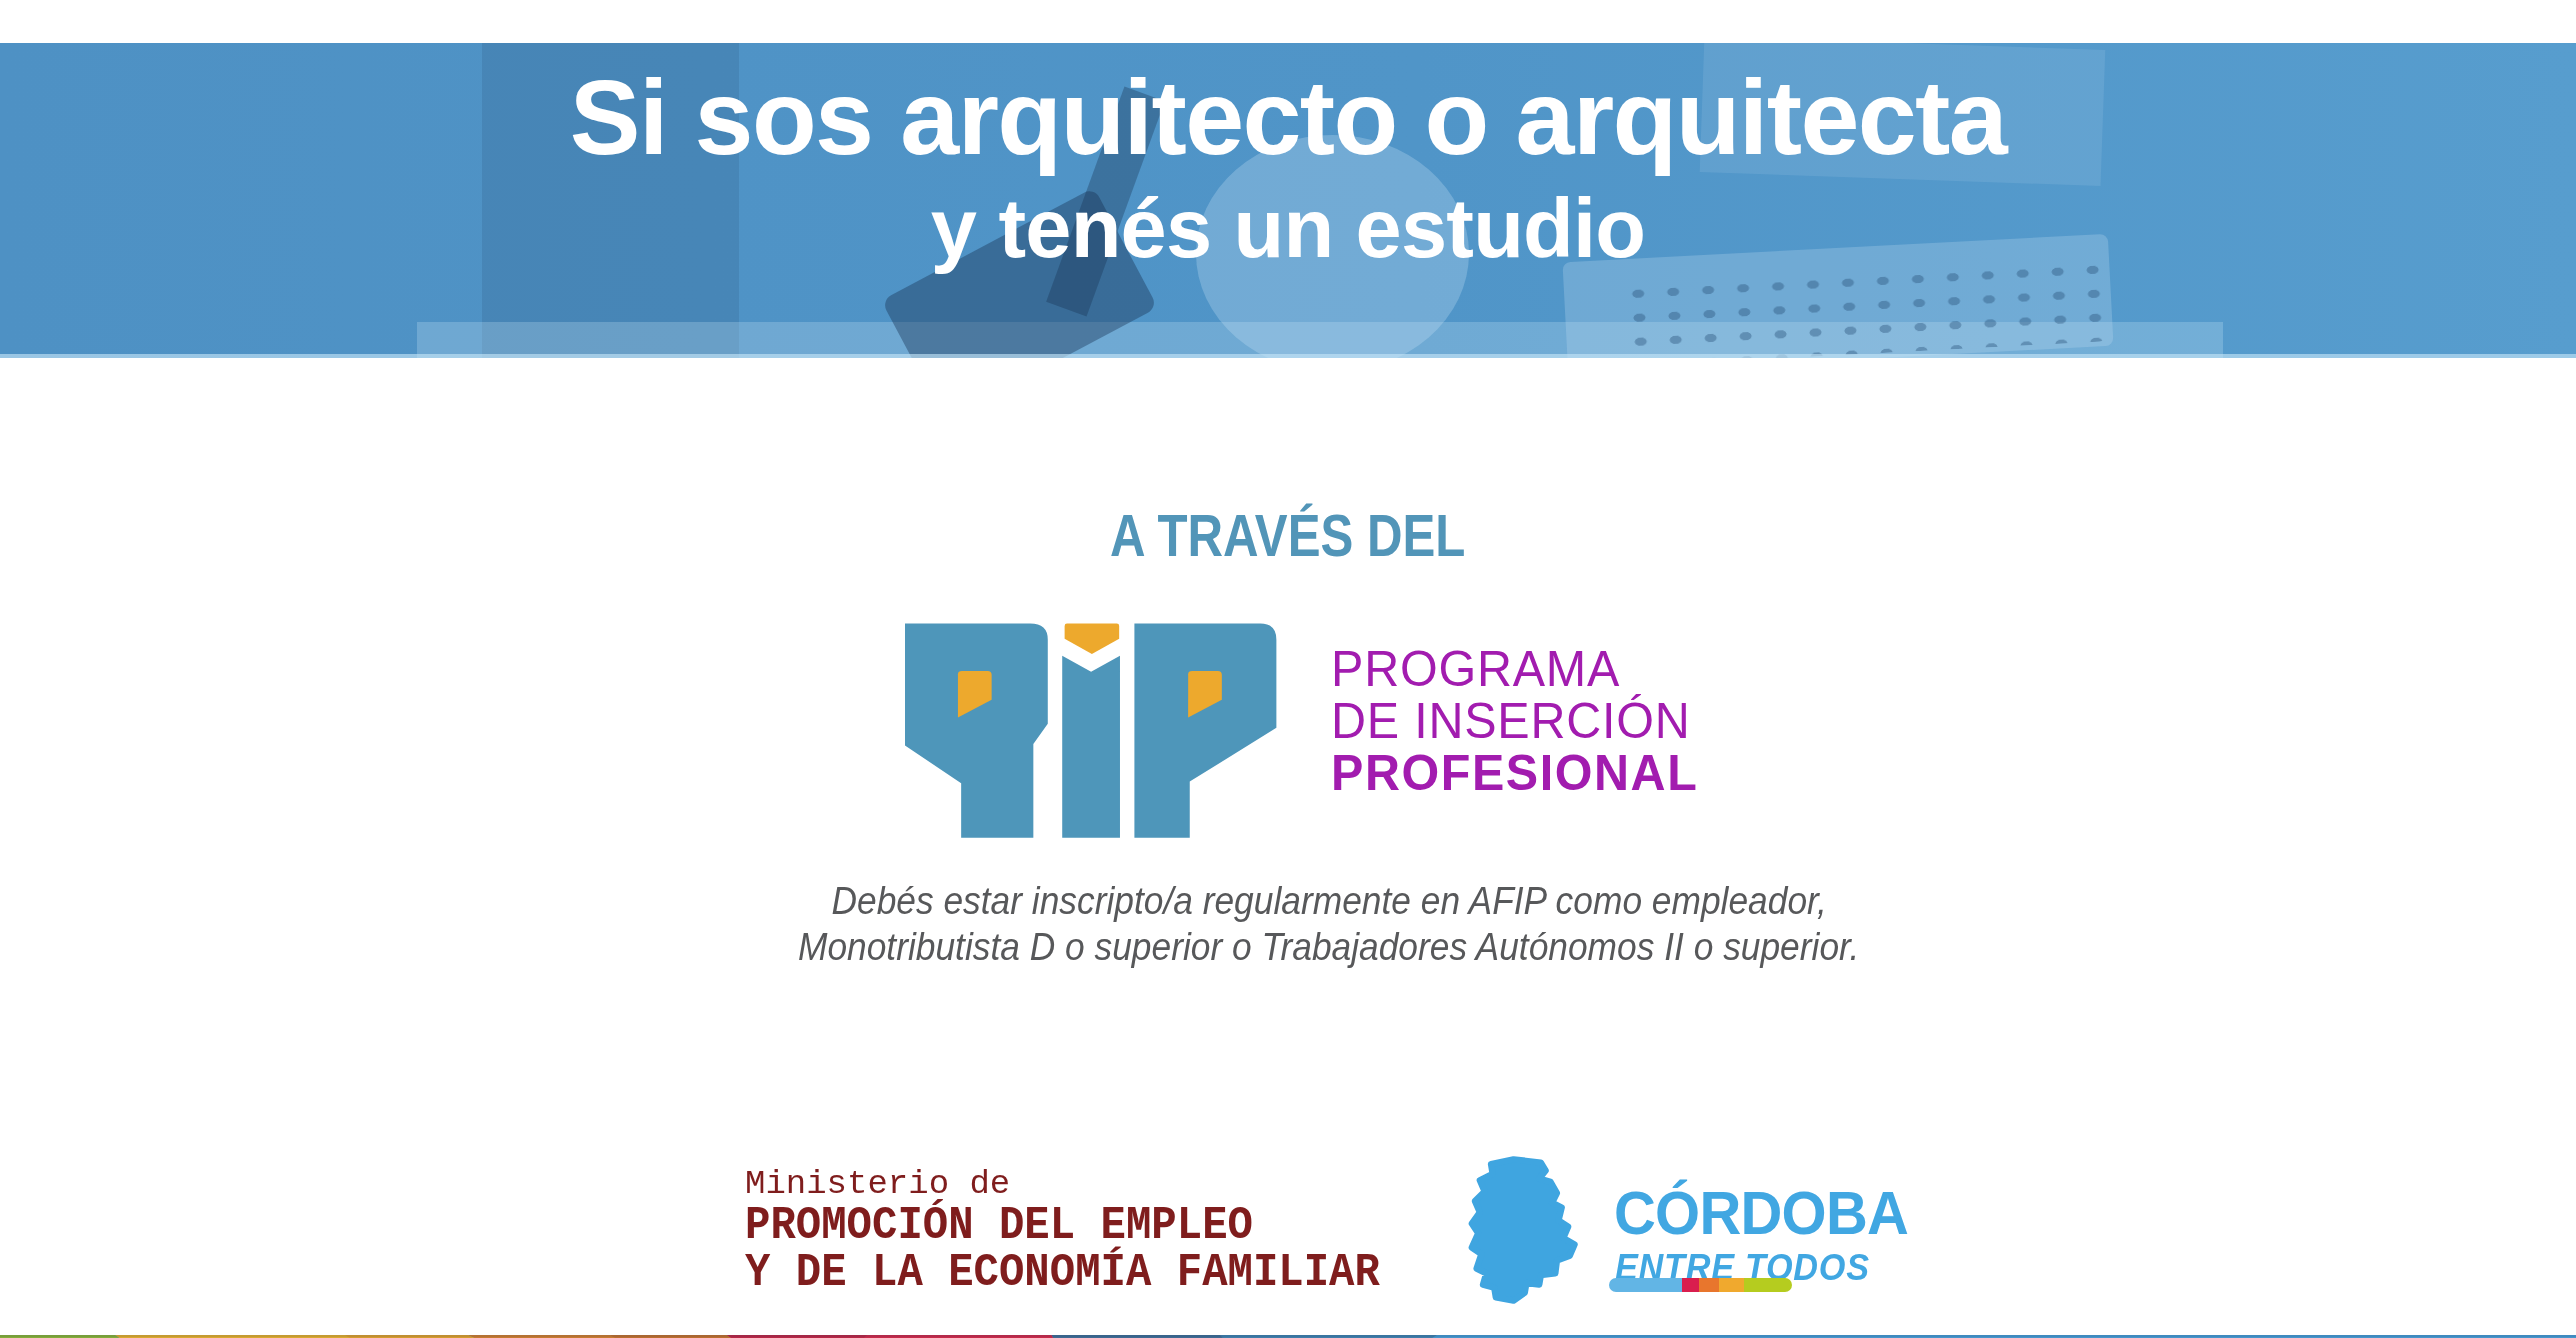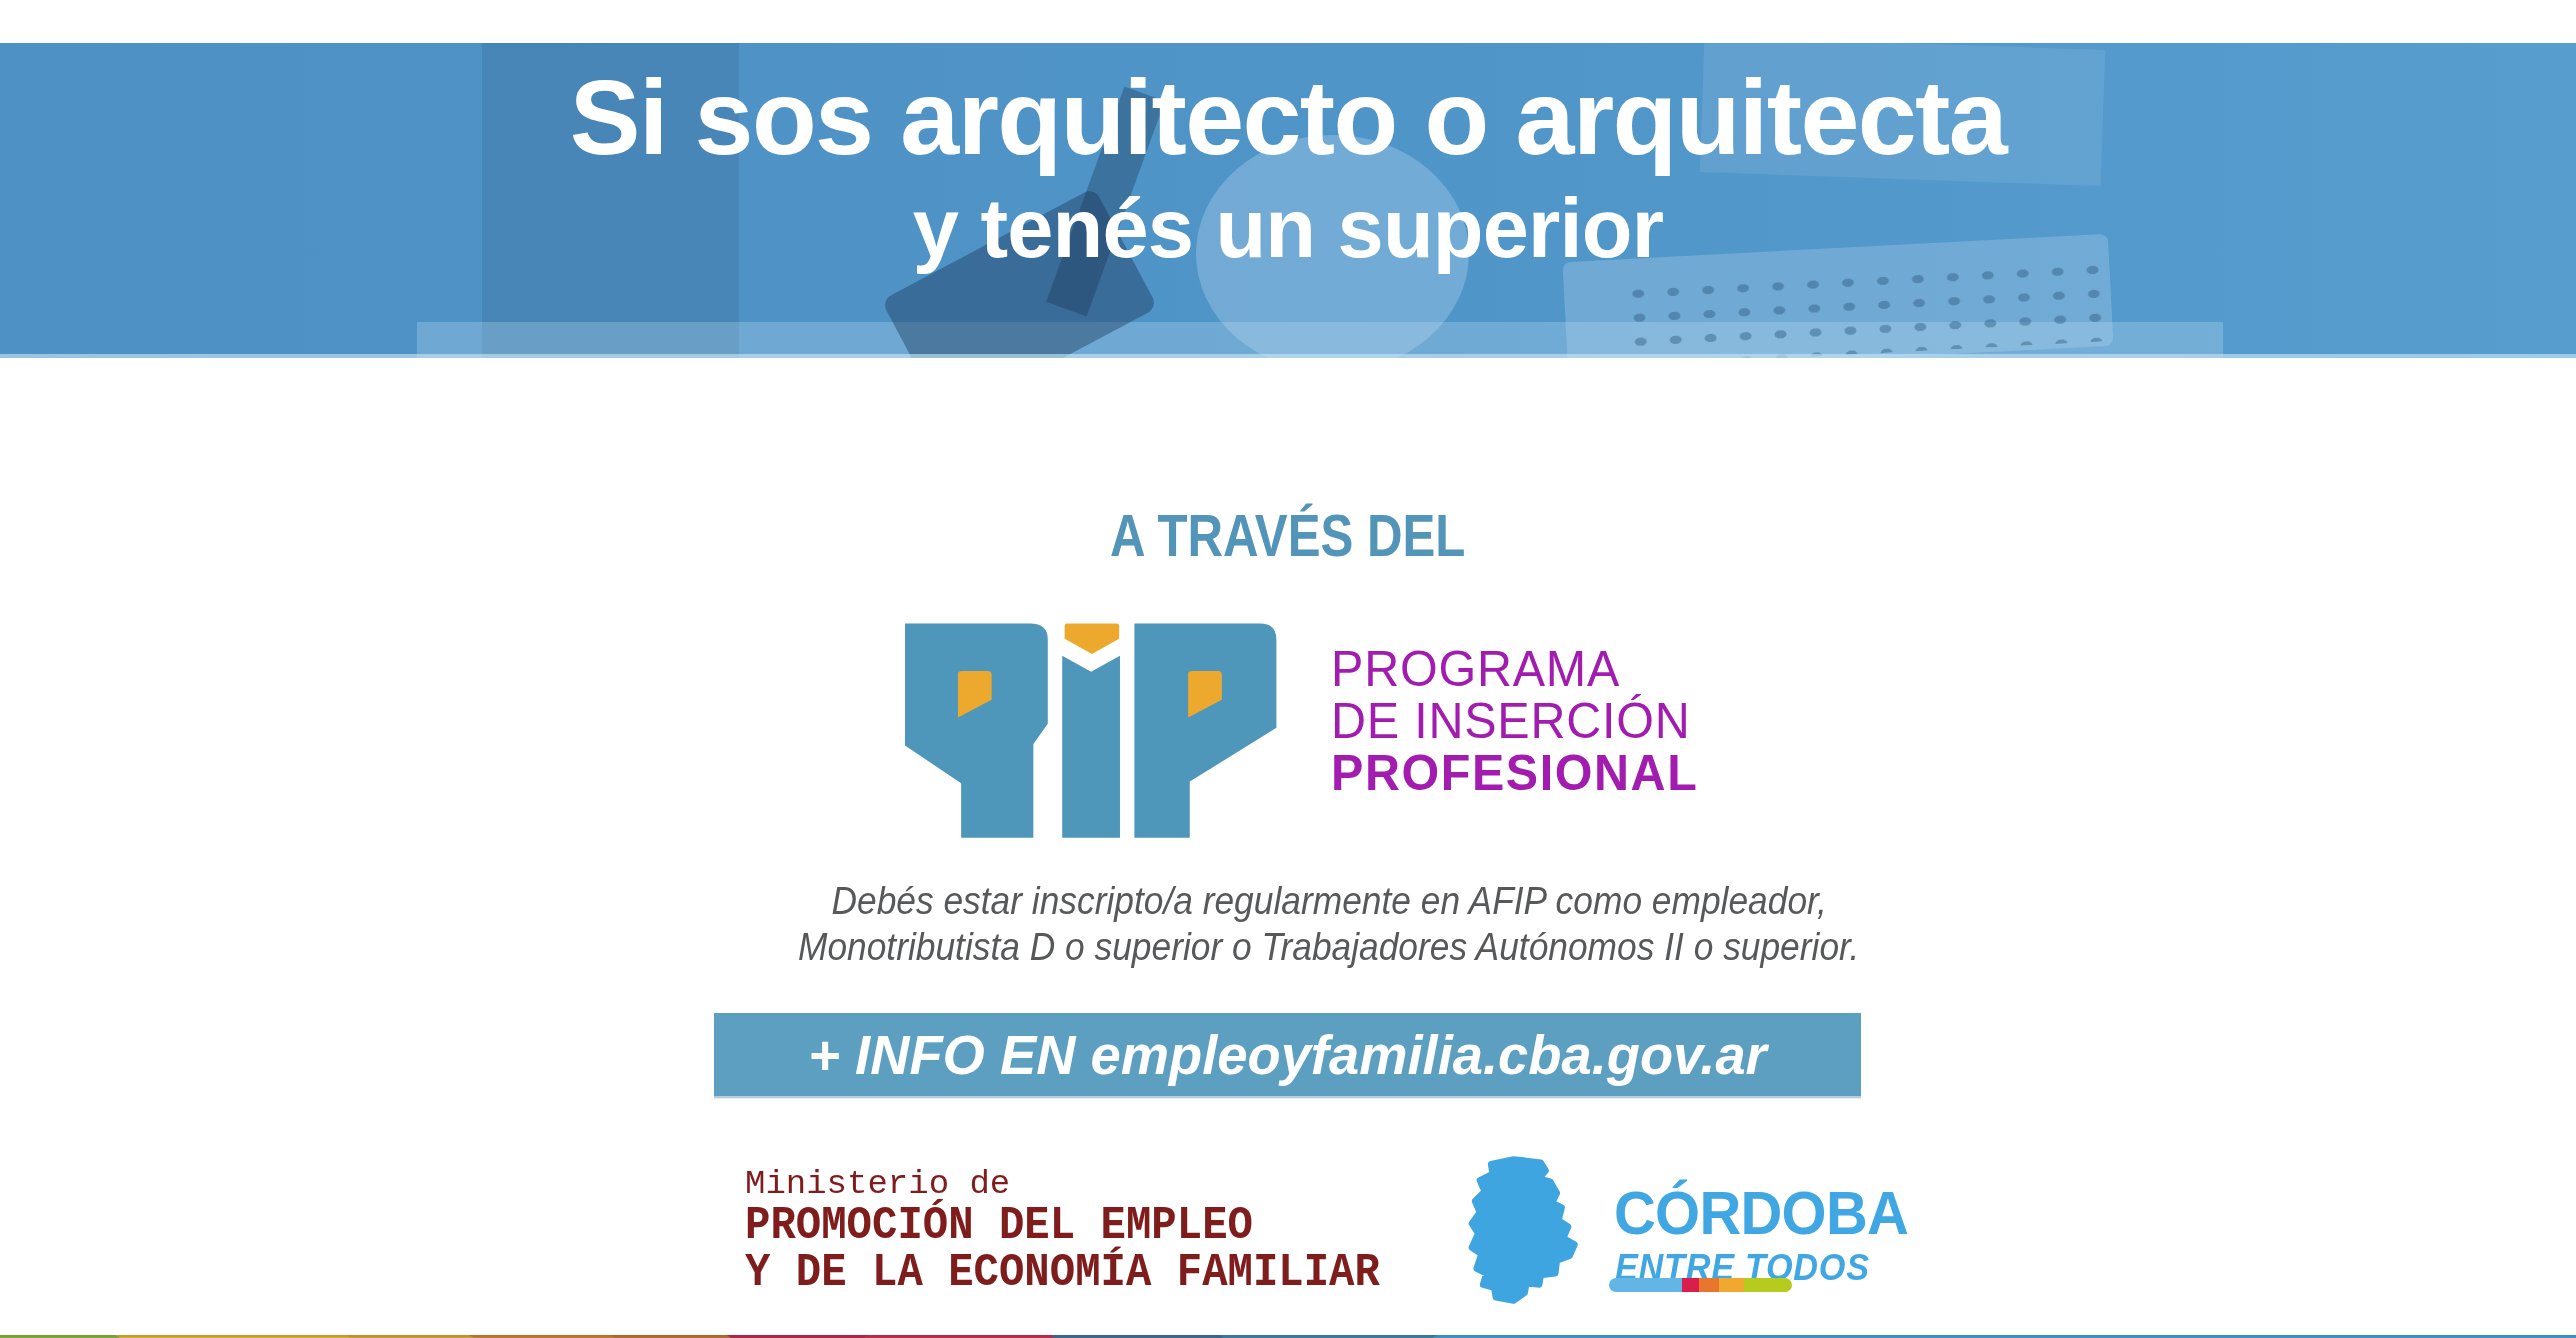--- a/index.html
+++ b/index.html
@@ -74,21 +74,21 @@
   <div class="banner">
     <div class="ph ph-col-left"></div>
     <div class="ph ph-screen"></div>
     <div class="ph ph-desk"></div>
     <div class="ph ph-laptop"></div>
     <div class="ph ph-keys"></div>
     <div class="ph ph-hand"></div>
     <div class="ph ph-arm"></div>
     <div class="ph ph-slab"></div>
     <div class="banner-text banner-line1">Si sos arquitecto o arquitecta</div>
-    <div class="banner-text banner-line2">y tenés un superior</div>
+    <div class="banner-text banner-line2">y tenés un estudio</div>
     <div class="banner-edge"></div>
   </div>
 
   <div class="intro intro-line2"><span>A TRAVÉS DEL</span></div>
 
   <svg class="pip-logo" viewBox="0 0 470 300" xmlns="http://www.w3.org/2000/svg">
     <g stroke-linejoin="round">
 
       <path d="M0,8 H156 Q178,8 178,28 V133 L160,158 V275 H70 V207 L0,160 Z" fill="#4E96BA"></path>
       <path d="M66,71 Q66,67 71,67 H103 Q108,67 108,72 V103 L66,125 Z" fill="#EDA92D"></path>
@@ -105,23 +105,20 @@
     <div>PROGRAMA</div>
     <div>DE INSERCIÓN</div>
     <div class="bold">PROFESIONAL</div>
   </div>
 
   <div class="reqs">
     <span>Debés estar inscripto/a regularmente en AFIP como empleador,</span><br>
     <span>Monotributista D o superior o Trabajadores Autónomos II o superior.</span>
   </div>
 
-  <div class="infobar">
-    <div class="txt">+ INFO EN empleoyfamilia.cba.gov.ar</div>
-  </div>
 
   <div class="ministry">
     <div class="m1">Ministerio de</div>
     <div class="m2">PROMOCIÓN DEL EMPLEO</div>
     <div class="m2">Y DE LA ECONOMÍA FAMILIAR</div>
   </div>
 
   <svg class="cordoba-map" viewBox="0 0 162 184" xmlns="http://www.w3.org/2000/svg">
     <path fill="#3FA5E0" stroke="#3FA5E0" stroke-width="8" stroke-linejoin="round" d="
       M58,4 L92,8 L98,18 L90,28 L104,32 L112,46 L106,58 L118,64 L114,80 L126,88

